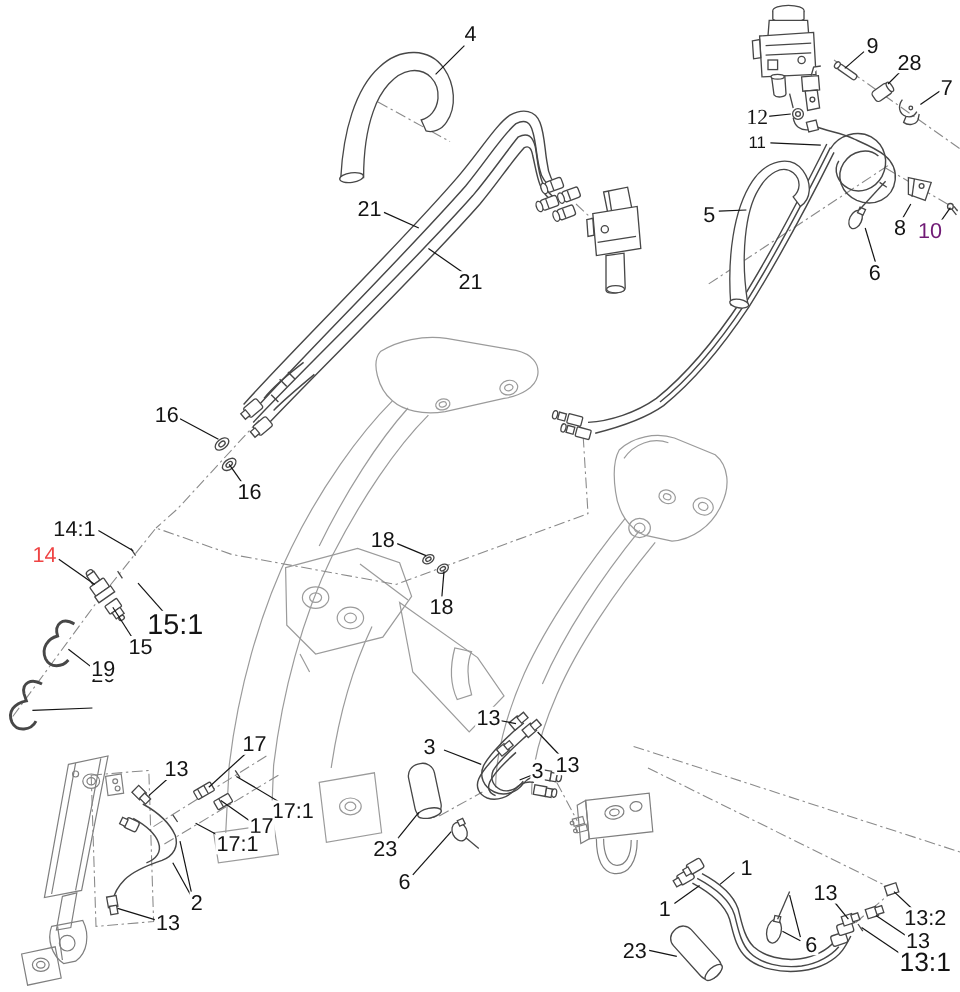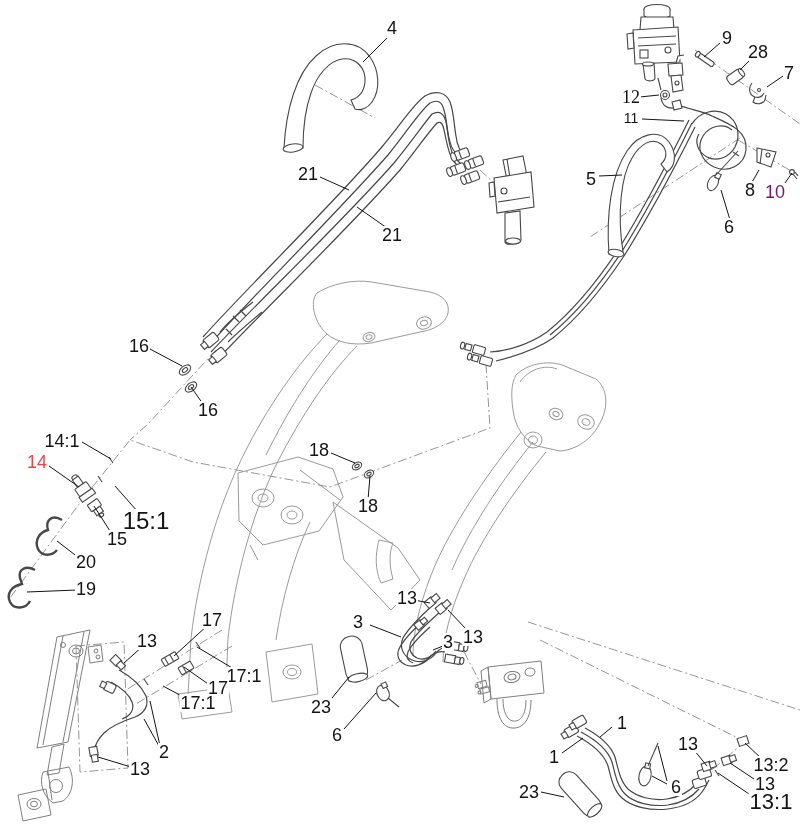--- a/index.html
+++ b/index.html
@@ -444,21 +444,21 @@
       <div class="callout" style="left: 750px; top: 190px; color: rgb(20, 20, 20); font-size: 18px;">8</div>
       <div class="callout" style="left: 775px; top: 192px; color: #701a75; font-size: 18px;">10</div>
       <div class="callout" style="left: 729px; top: 227px; color: rgb(20, 20, 20); font-size: 18px;">6</div>
       <div class="callout" style="left: 139px; top: 346px; color: rgb(20, 20, 20); font-size: 18px;">16</div>
       <div class="callout" style="left: 208px; top: 410px; color: rgb(20, 20, 20); font-size: 18px;">16</div>
       <div class="callout" style="left: 62px; top: 441px; color: rgb(20, 20, 20); font-size: 18px; text-align: right;">14:1</div>
       <div class="callout" style="left: 37px; top: 462px; color: #ef4444; font-size: 18px;">14</div>
       <div class="callout" style="left: 146px; top: 521px; color: rgb(20, 20, 20); font-size: 24px;">15:1</div>
       <div class="callout" style="left: 117px; top: 539px; color: rgb(20, 20, 20); font-size: 18px;">15</div>
       <div class="callout" style="left: 86px; top: 562px; color: rgb(20, 20, 20); font-size: 18px;">20</div>
-      <div class="callout" style="left: 86px; top: 589px; color: rgb(20, 20, 20); font-size: 18px;">19</div>
+      <div class="callout" style="left: 86px; top: 557px; color: rgb(20, 20, 20); font-size: 18px;">19</div>
       <div class="callout" style="left: 319px; top: 450px; color: rgb(20, 20, 20); font-size: 18px;">18</div>
       <div class="callout" style="left: 368px; top: 506px; color: rgb(20, 20, 20); font-size: 18px;">18</div>
       <div class="callout" style="left: 147px; top: 641px; color: rgb(20, 20, 20); font-size: 18px;">13</div>
       <div class="callout" style="left: 212px; top: 620px; color: rgb(20, 20, 20); font-size: 18px;">17</div>
       <div class="callout" style="left: 244px; top: 676px; color: rgb(20, 20, 20); font-size: 18px;">17:1</div>
       <div class="callout" style="left: 218px; top: 688px; color: rgb(20, 20, 20); font-size: 18px;">17</div>
       <div class="callout" style="left: 198px; top: 703px; color: rgb(20, 20, 20); font-size: 18px;">17:1</div>
       <div class="callout" style="left: 164px; top: 752px; color: rgb(20, 20, 20); font-size: 18px;">2</div>
       <div class="callout" style="left: 140px; top: 769px; color: rgb(20, 20, 20); font-size: 18px;">13</div>
       <div class="callout" style="left: 407px; top: 598px; color: rgb(20, 20, 20); font-size: 18px;">13</div>

